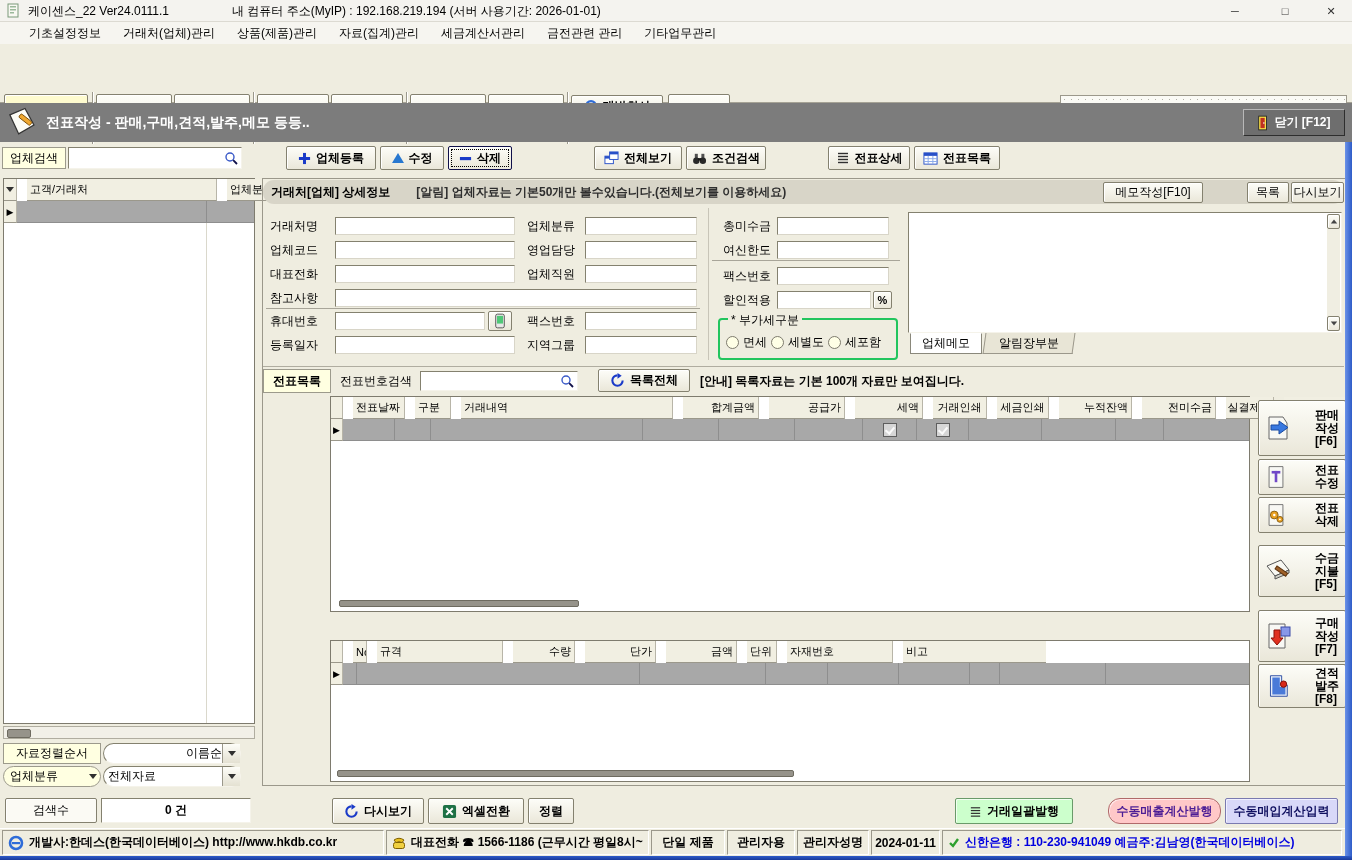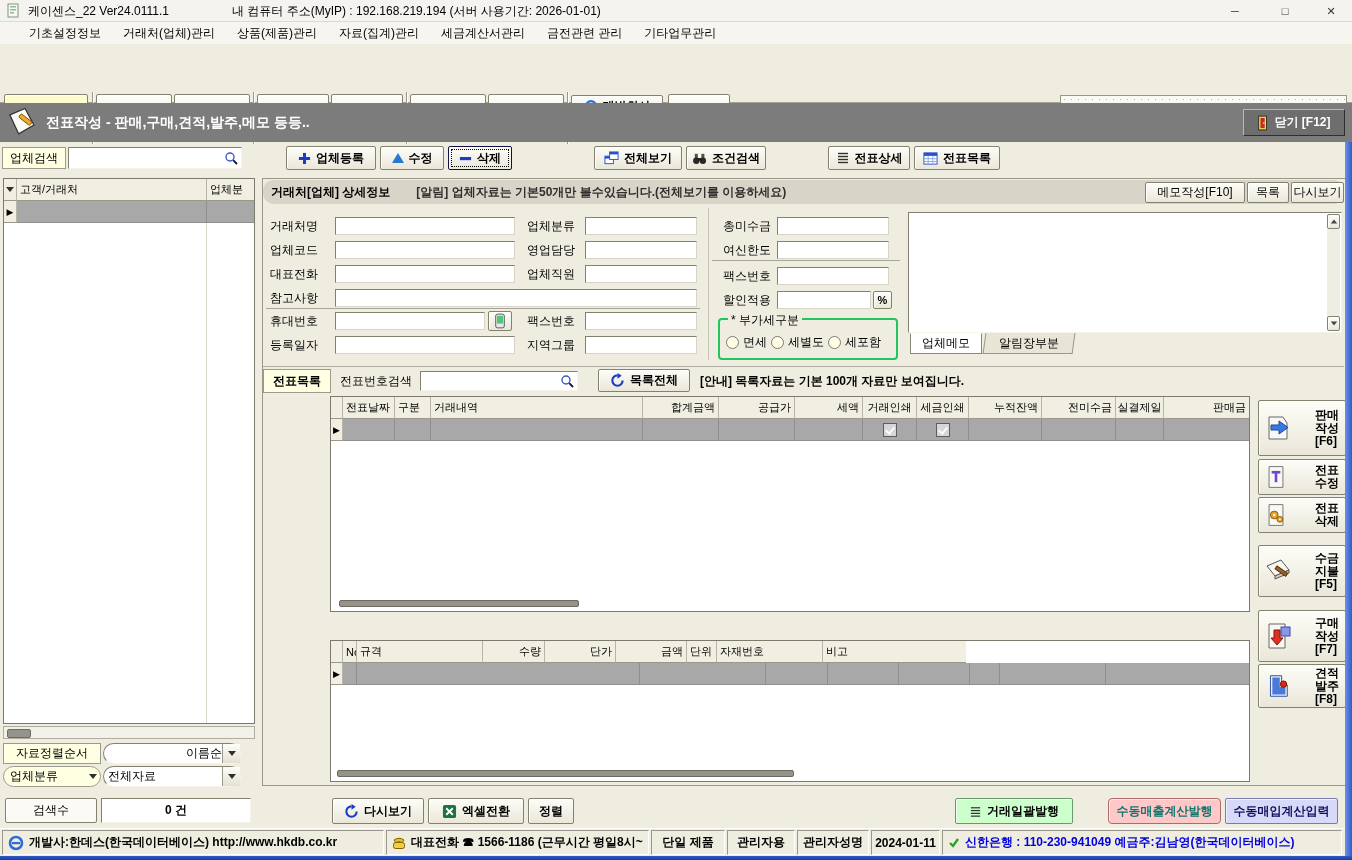--- a/index.html
+++ b/index.html
@@ -21,21 +21,21 @@
   .menubar>span{padding:0 11px;line-height:22px;}
   .wctl{top:0;height:22px;display:flex;align-items:center;justify-content:center;font-size:11px;color:#333;}
   
   .toolbar{left:0;top:44px;width:1352px;height:59px;background:#EFEDE0;border-bottom:1px solid #A5A295;}
   .tbtn{top:50px;height:48px;}
   .tsep{top:48px;height:52px;width:2px;border-left:1px solid #9B988B;border-right:1px solid #FFF;}
   
   .banner{left:0;top:103px;width:1352px;height:39px;background:#7C7C7C;}
   
   .gframe{background:#FFF;border:1px solid #7E7B6E;}
-  .ghead{display:flex;height:22px;}
+  .ghead{display:flex;height:22px;gap:10px;}
   .gh{background:#F1EFE2;border-right:1px solid #B8B5A8;border-bottom:1px solid #9B988B;
       display:flex;align-items:center;padding:0 3px;font-size:11px;flex:none;box-sizing:border-box;overflow:hidden;white-space:nowrap;}
   .gh.r{justify-content:flex-end}.gh.c{justify-content:center}
   .grow{display:flex;height:22px;}
   .gc{background:#A8A8A8;border-right:1px solid #8E8E8E;border-bottom:1px solid #8E8E8E;
       display:flex;align-items:center;justify-content:center;flex:none;box-sizing:border-box;}
   .gm{background:#F1EFE2;border-right:1px solid #B8B5A8;border-bottom:1px solid #9B988B;
       display:flex;align-items:center;justify-content:center;flex:none;box-sizing:border-box;font-size:9px;}
   .chk{position:relative;width:12px;height:12px;background:#D6D6D6;border:1px solid #5E5E5E;}
   .chk::after{content:"";position:absolute;left:3px;top:1px;width:4px;height:7px;
@@ -359,21 +359,21 @@
   </div>
   <div class="abs raised" style="left:5px;top:798px;width:92px;height:25px;display:flex;align-items:center;justify-content:center;background:#FBFAF4">검색수</div>
   <div class="abs sunken" style="left:101px;top:798px;width:150px;height:25px;display:flex;align-items:center;justify-content:center;font-weight:bold">0 건</div>
 
   <div class="abs" style="left:262px;top:178px;width:1084px;height:608px;border:1px solid #9B988B"></div>
 
   <div class="abs flex" style="left:263px;top:180px;width:1081px;height:24px;background:#D8D5C8;gap:26px;padding-left:8px">
     <span class="bold">거래처[업체] 상세정보</span>
     <span class="bold" style="color:#2E2E2E">[알림] 업체자료는 기본50개만 볼수있습니다.(전체보기를 이용하세요)</span>
   </div>
-  <div class="abs btn raised" style="left:1145px;top:182px;width:100px;height:21px">
+  <div class="abs btn raised" style="left:1103px;top:182px;width:100px;height:21px">
       <span>메모작성[F10]</span>
     </div>
   <div class="abs btn raised" style="left:1247px;top:182px;width:42px;height:21px">
       <span>목록</span>
     </div>
   <div class="abs btn raised" style="left:1291px;top:182px;width:53px;height:21px">
       <span>다시보기</span>
     </div>
 
   <span class="abs flabel" style="left:270px;top:217px">거래처명</span>
@@ -639,21 +639,21 @@
           <g stroke="#303030" stroke-width="1.3">
             <line x1="2" y1="3" x2="12" y2="3"></line>
             <line x1="2" y1="6" x2="12" y2="6"></line>
             <line x1="2" y1="9" x2="12" y2="9"></line>
             <line x1="2" y1="12" x2="12" y2="12"></line>
           </g>
         </svg>
       </span>
     <span>거래일괄발행</span>
   </div>
-  <div class="abs btn bold" style="left:1108px;top:798px;width:113px;height:26px;background:#FFC8C8;border:1px solid #B06A6A;border-radius:4px;color:#0f766e;box-shadow:inset 1px 1px 0 #FFE8E8">
+  <div class="abs btn bold" style="left:1108px;top:798px;width:113px;height:26px;background:#FFC8C8;border:1px solid #B06A6A;border-radius:12px;color:#4c1d95;box-shadow:inset 1px 1px 0 #FFE8E8">
     <span>수동매출계산발행</span>
   </div>
   <div class="abs btn bold" style="left:1225px;top:798px;width:113px;height:26px;background:#D8D8F8;border:1px solid #7A7AB0;border-radius:2px;color:#101060;box-shadow:inset 1px 1px 0 #F0F0FF">
     <span>수동매입계산입력</span>
   </div>
 
   <div class="abs" style="left:0;top:828px;width:1352px;height:28px;background:#EFEDE0;border-top:1px solid #FFF"></div>
   <div class="scell" style="left:2px;width:382px">
     <span>
         <svg width="16" height="16" viewBox="0 0 16 16">

